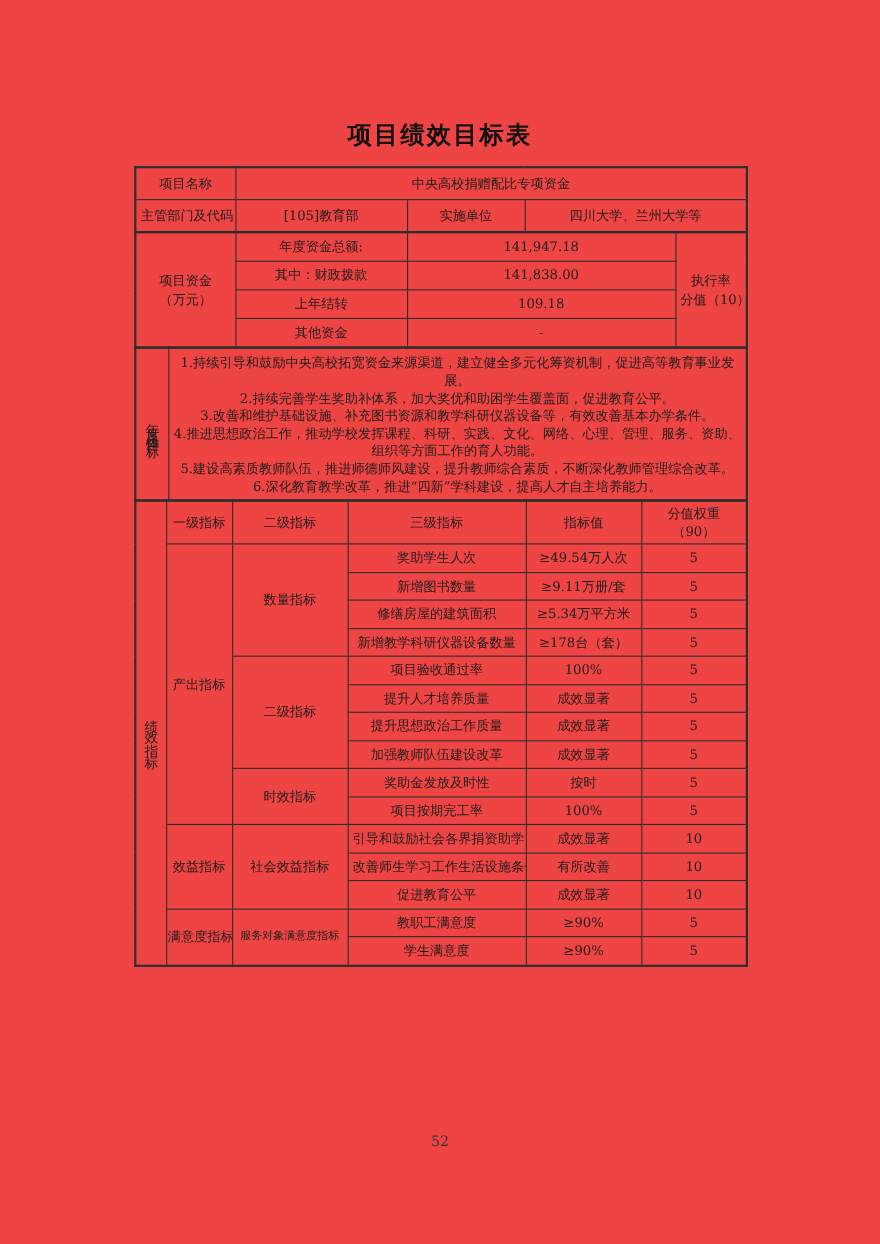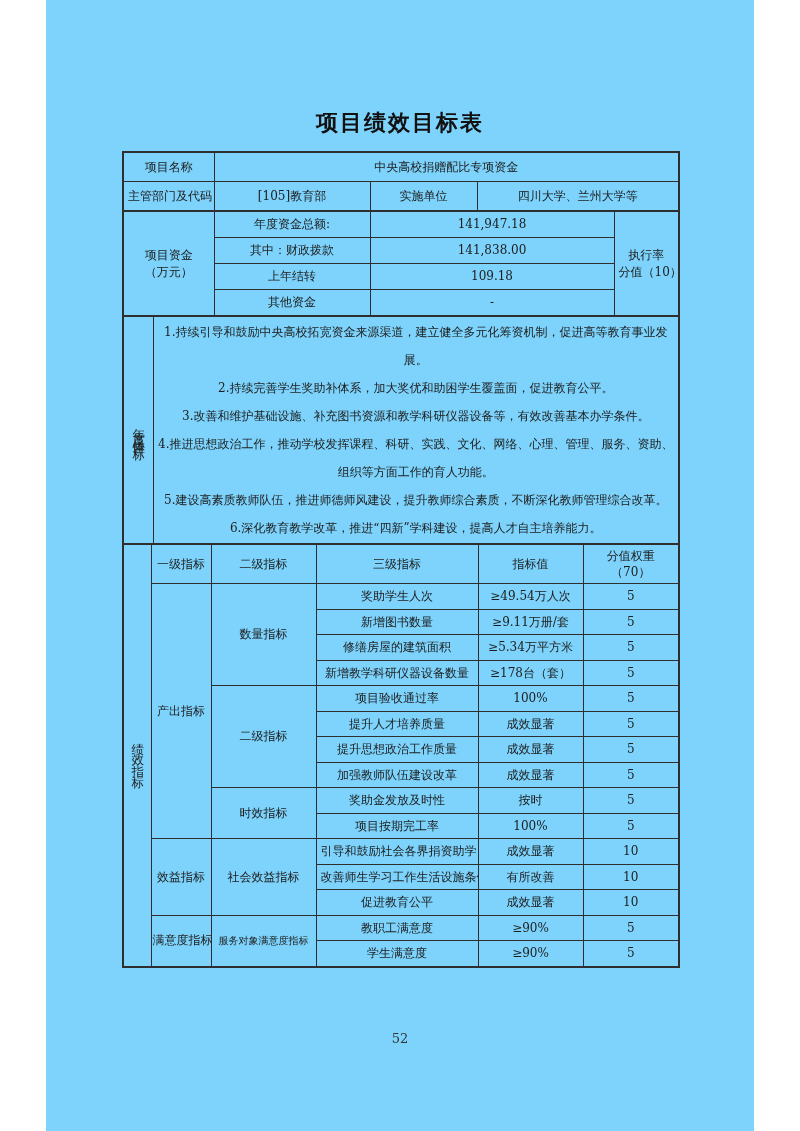--- a/index.html
+++ b/index.html
@@ -1,18 +1,18 @@
 <!DOCTYPE html>
 <html><head>
 <meta charset="utf-8">
 <style>
   html,body { margin:0; padding:0; background:#ffffff; }
   .page {
-    position:relative; width:708px; height:1131px; margin:0 auto;
-    background:#7dd3fc; color:#1d1d1d;
+    position:relative; width:800px; height:1131px; margin:0 auto;
+    background:#ef4444; color:#1d1d1d;
     font-family:"DejaVu Serif","Liberation Serif",serif;
   }
   .title {
     padding-top:108px; text-align:center;
     font-family:"DejaVu Sans","Liberation Sans",sans-serif;
     font-weight:700; font-size:22px; letter-spacing:2px; color:#111;
   }
   .subtitle { text-align:center; font-size:12.5px; margin-top:7px; color:#222; }
   .tablewrap { width:556px; margin:13px auto 0; }
   table.t {
@@ -28,21 +28,21 @@
   .left   { text-align:left; padding-left:8px; }
   .right  { text-align:right; padding-right:7px;margin-left:37px; }
   .nowrap { white-space:nowrap; }
   .small  { font-size:11.5px; }
   .vert {
     writing-mode:vertical-lr; text-orientation:upright;
     margin:0 auto; letter-spacing:4px; font-size:12.5px;
   }
   .vert-wide { letter-spacing:11px; }
   .goalcell { text-align:left; padding:8px 10px 8px 8px; }
-  .goalcell div { line-height:28px; font-size:12px; }
+  .goalcell div { line-height:16px; font-size:12px; }
   .namecell { text-align:left; padding-left:5px; font-size:11.5px; white-space:nowrap; }
   .pageno {
     position:absolute; top:1031px; left:0; width:100%;
     text-align:center; font-size:13px; color:#333;
   }
   tr.rA td { height:26px; }
   tr.rB td { height:23px; }
   tr.rI td { height:22.5px; }
   tr.rH td { height:36px; }
 </style>
@@ -146,21 +146,21 @@
           <tr class="rH">
         <td rowspan="16">
           <div class="vert vert-wide">绩效指标</div>
         </td>
         <td class="small">一级指标</td>
         <td>二级指标</td>
         <td>三级指标</td>
         <td>指标值</td>
         <td>
           <div>分值权重</div>
-          <div>（70）</div>
+          <div>（90）</div>
         </td>
       </tr>
 
       <tr class="rI">
         <td rowspan="10" class="small">产出指标</td>
         <td rowspan="4">数量指标</td>
         <td class="namecell">奖助学生人次</td>
         <td>≥49.54万人次</td>
         <td>5</td>
       </tr>

